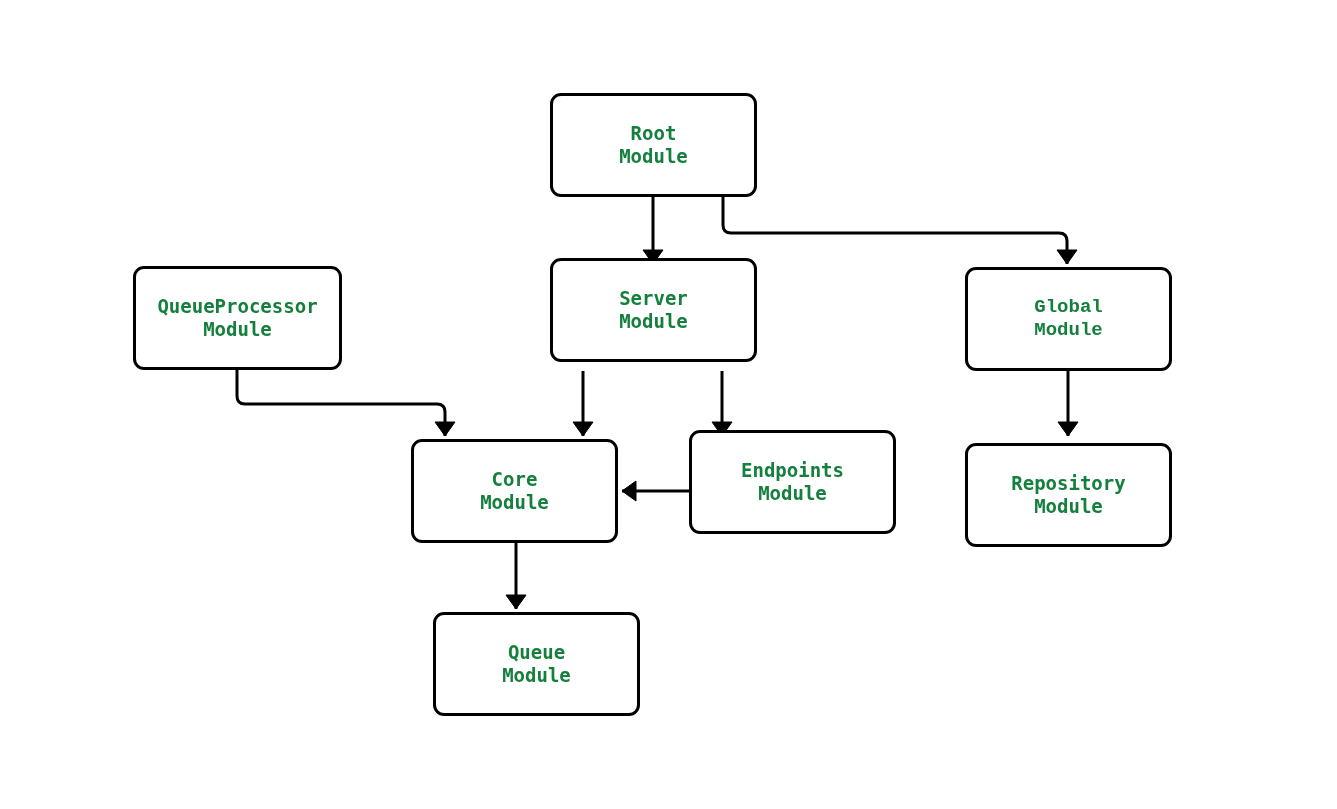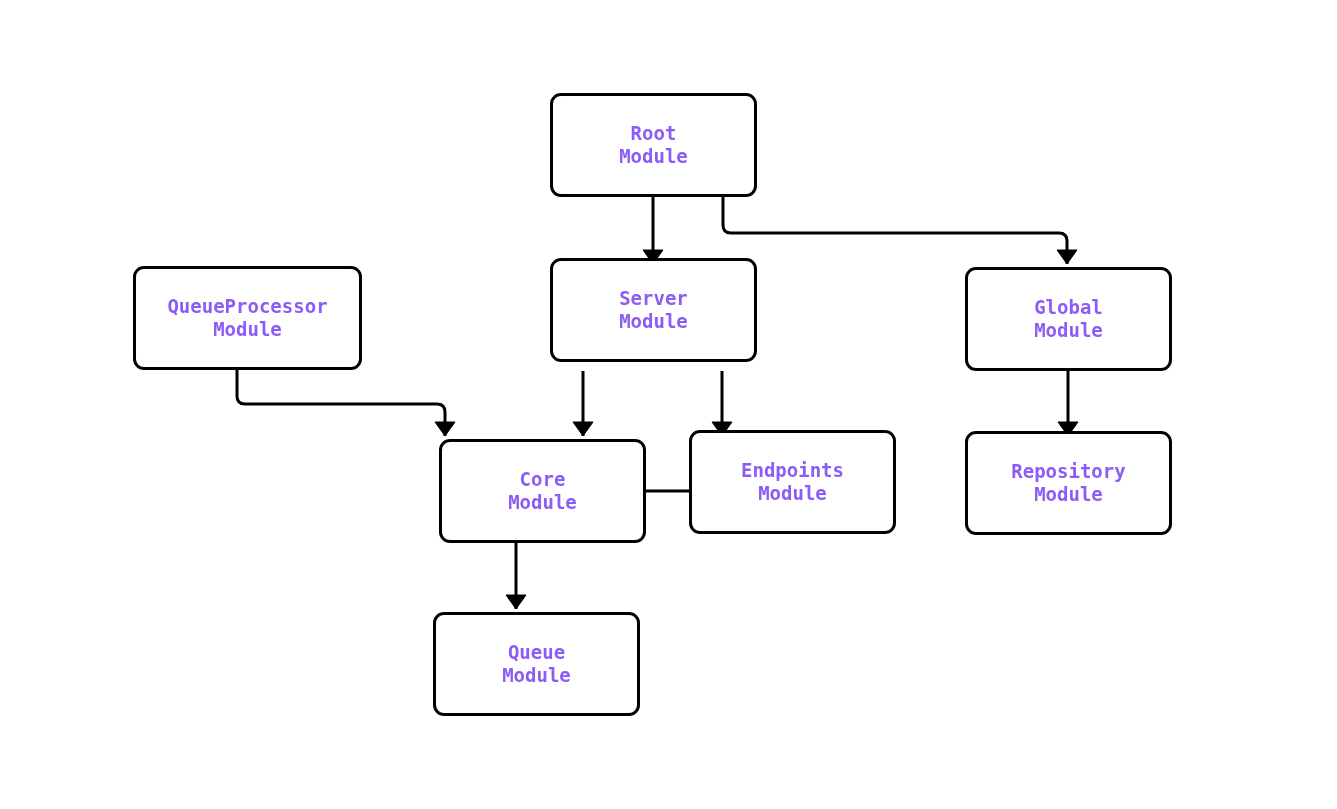--- a/index.html
+++ b/index.html
@@ -36,21 +36,21 @@
     border: 3px solid #000000;
     border-radius: 11px;
     display: flex;
     flex-direction: column;
     align-items: center;
     justify-content: center;
     text-align: left;
     font-weight: 700;
     font-size: 19px;
     line-height: 23px;
-    color: #8b5cf6;
+    color: #15803d;
   }
   .node span { display: block; }
 </style>
 </head>
 <body>
 
 <div id="stage">
 
   <svg id="edges" viewBox="0 0 1337 809" xmlns="http://www.w3.org/2000/svg">
     <defs>
@@ -67,46 +67,46 @@
     <path class="edge" d="M1068,371 L1068,436" marker-end="url(#arrow)"></path>
     <path class="edge" d="M689,491 L622,491" marker-end="url(#arrow)"></path>
     <path class="edge" d="M516,543 L516,609" marker-end="url(#arrow)"></path>
   </svg>
 
   <div class="node" style="left:550px; top:93px;">
     <span>Root</span>
     <span>Module</span>
   </div>
 
-  <div class="node" style="left:133px; top:266px; width:229px;">
+  <div class="node" style="left:133px; top:266px; width:209px;">
     <span>QueueProcessor</span>
     <span>Module</span>
   </div>
 
   <div class="node" style="left:550px; top:258px;">
     <span>Server</span>
     <span>Module</span>
   </div>
 
-  <div class="node" style="left:965px; top:267px;">
+  <div class="node" style="left:965px; top:267px;font-family:Liberation Mono, monospace;">
     <span>Global</span>
     <span>Module</span>
   </div>
 
-  <div class="node" style="left:411px; top:439px;margin-left:28px;">
+  <div class="node" style="left:411px; top:439px;">
     <span>Core</span>
     <span>Module</span>
   </div>
 
   <div class="node" style="left:689px; top:430px;">
     <span>Endpoints</span>
     <span>Module</span>
   </div>
 
-  <div class="node" style="left:965px; top:431px;">
+  <div class="node" style="left:965px; top:443px;">
     <span>Repository</span>
     <span>Module</span>
   </div>
 
   <div class="node" style="left:412px; top:612px;margin-left:21px;">
     <span>Queue</span>
     <span>Module</span>
   </div>
 
 </div>

